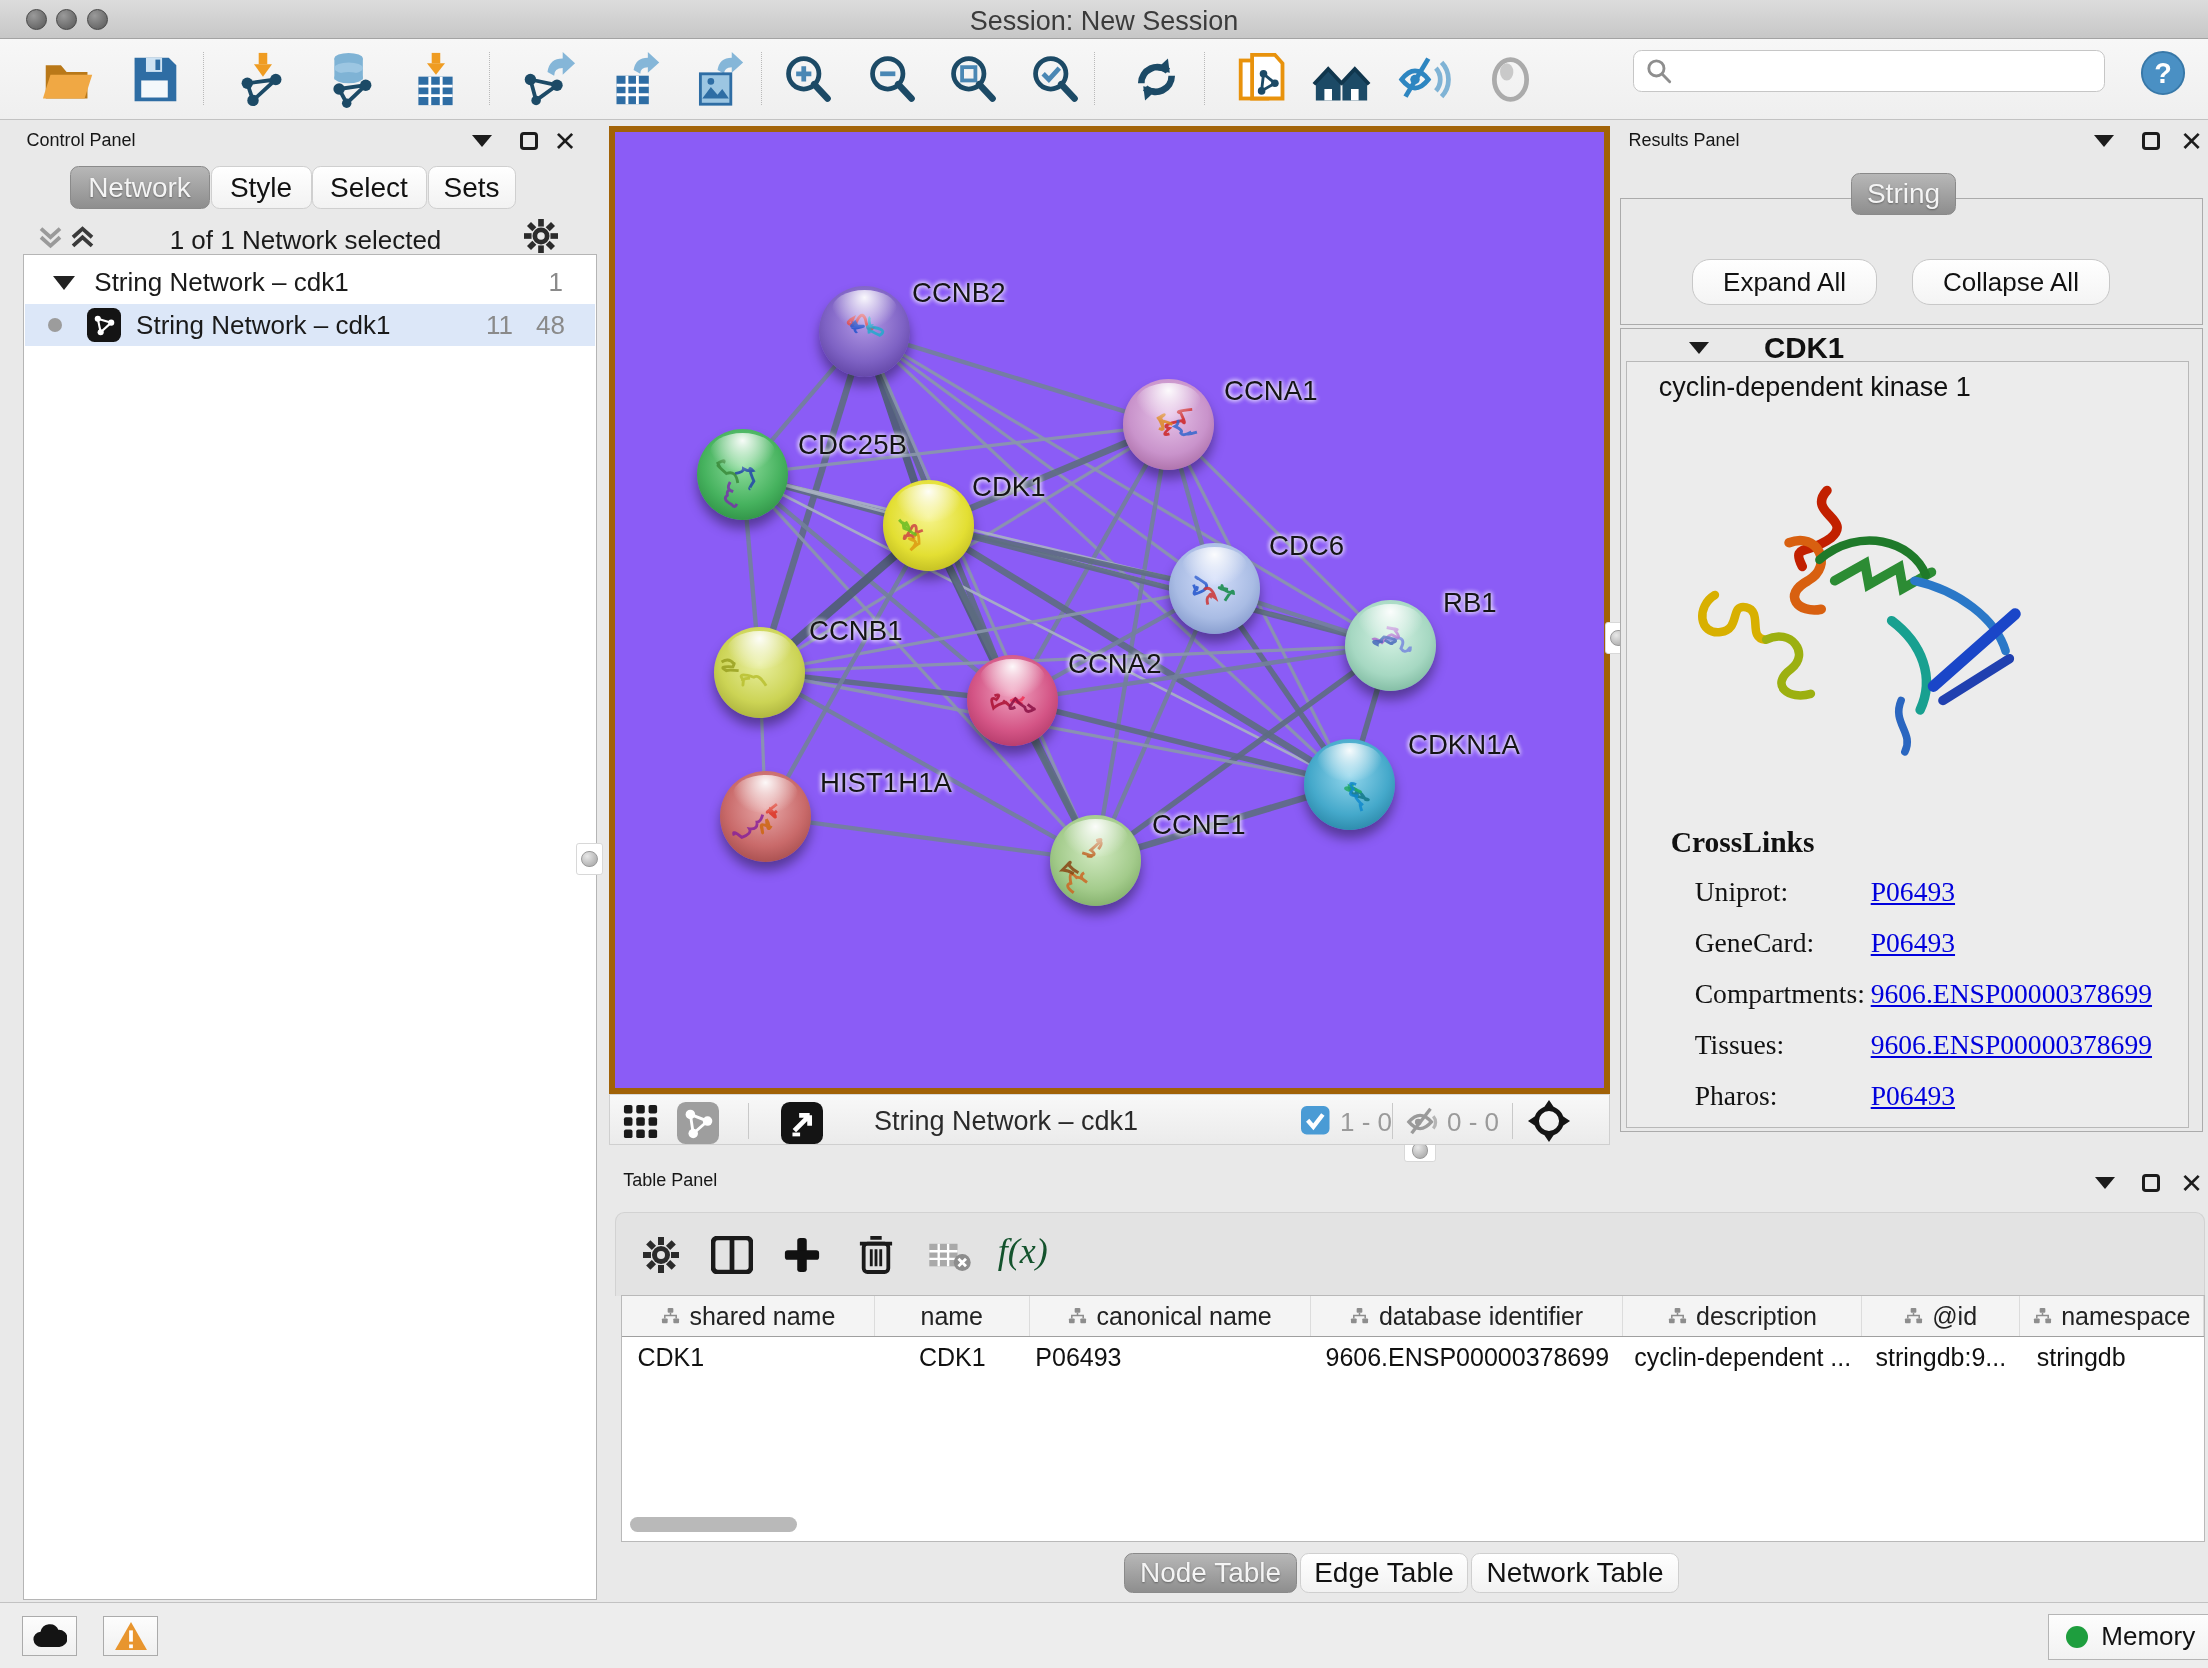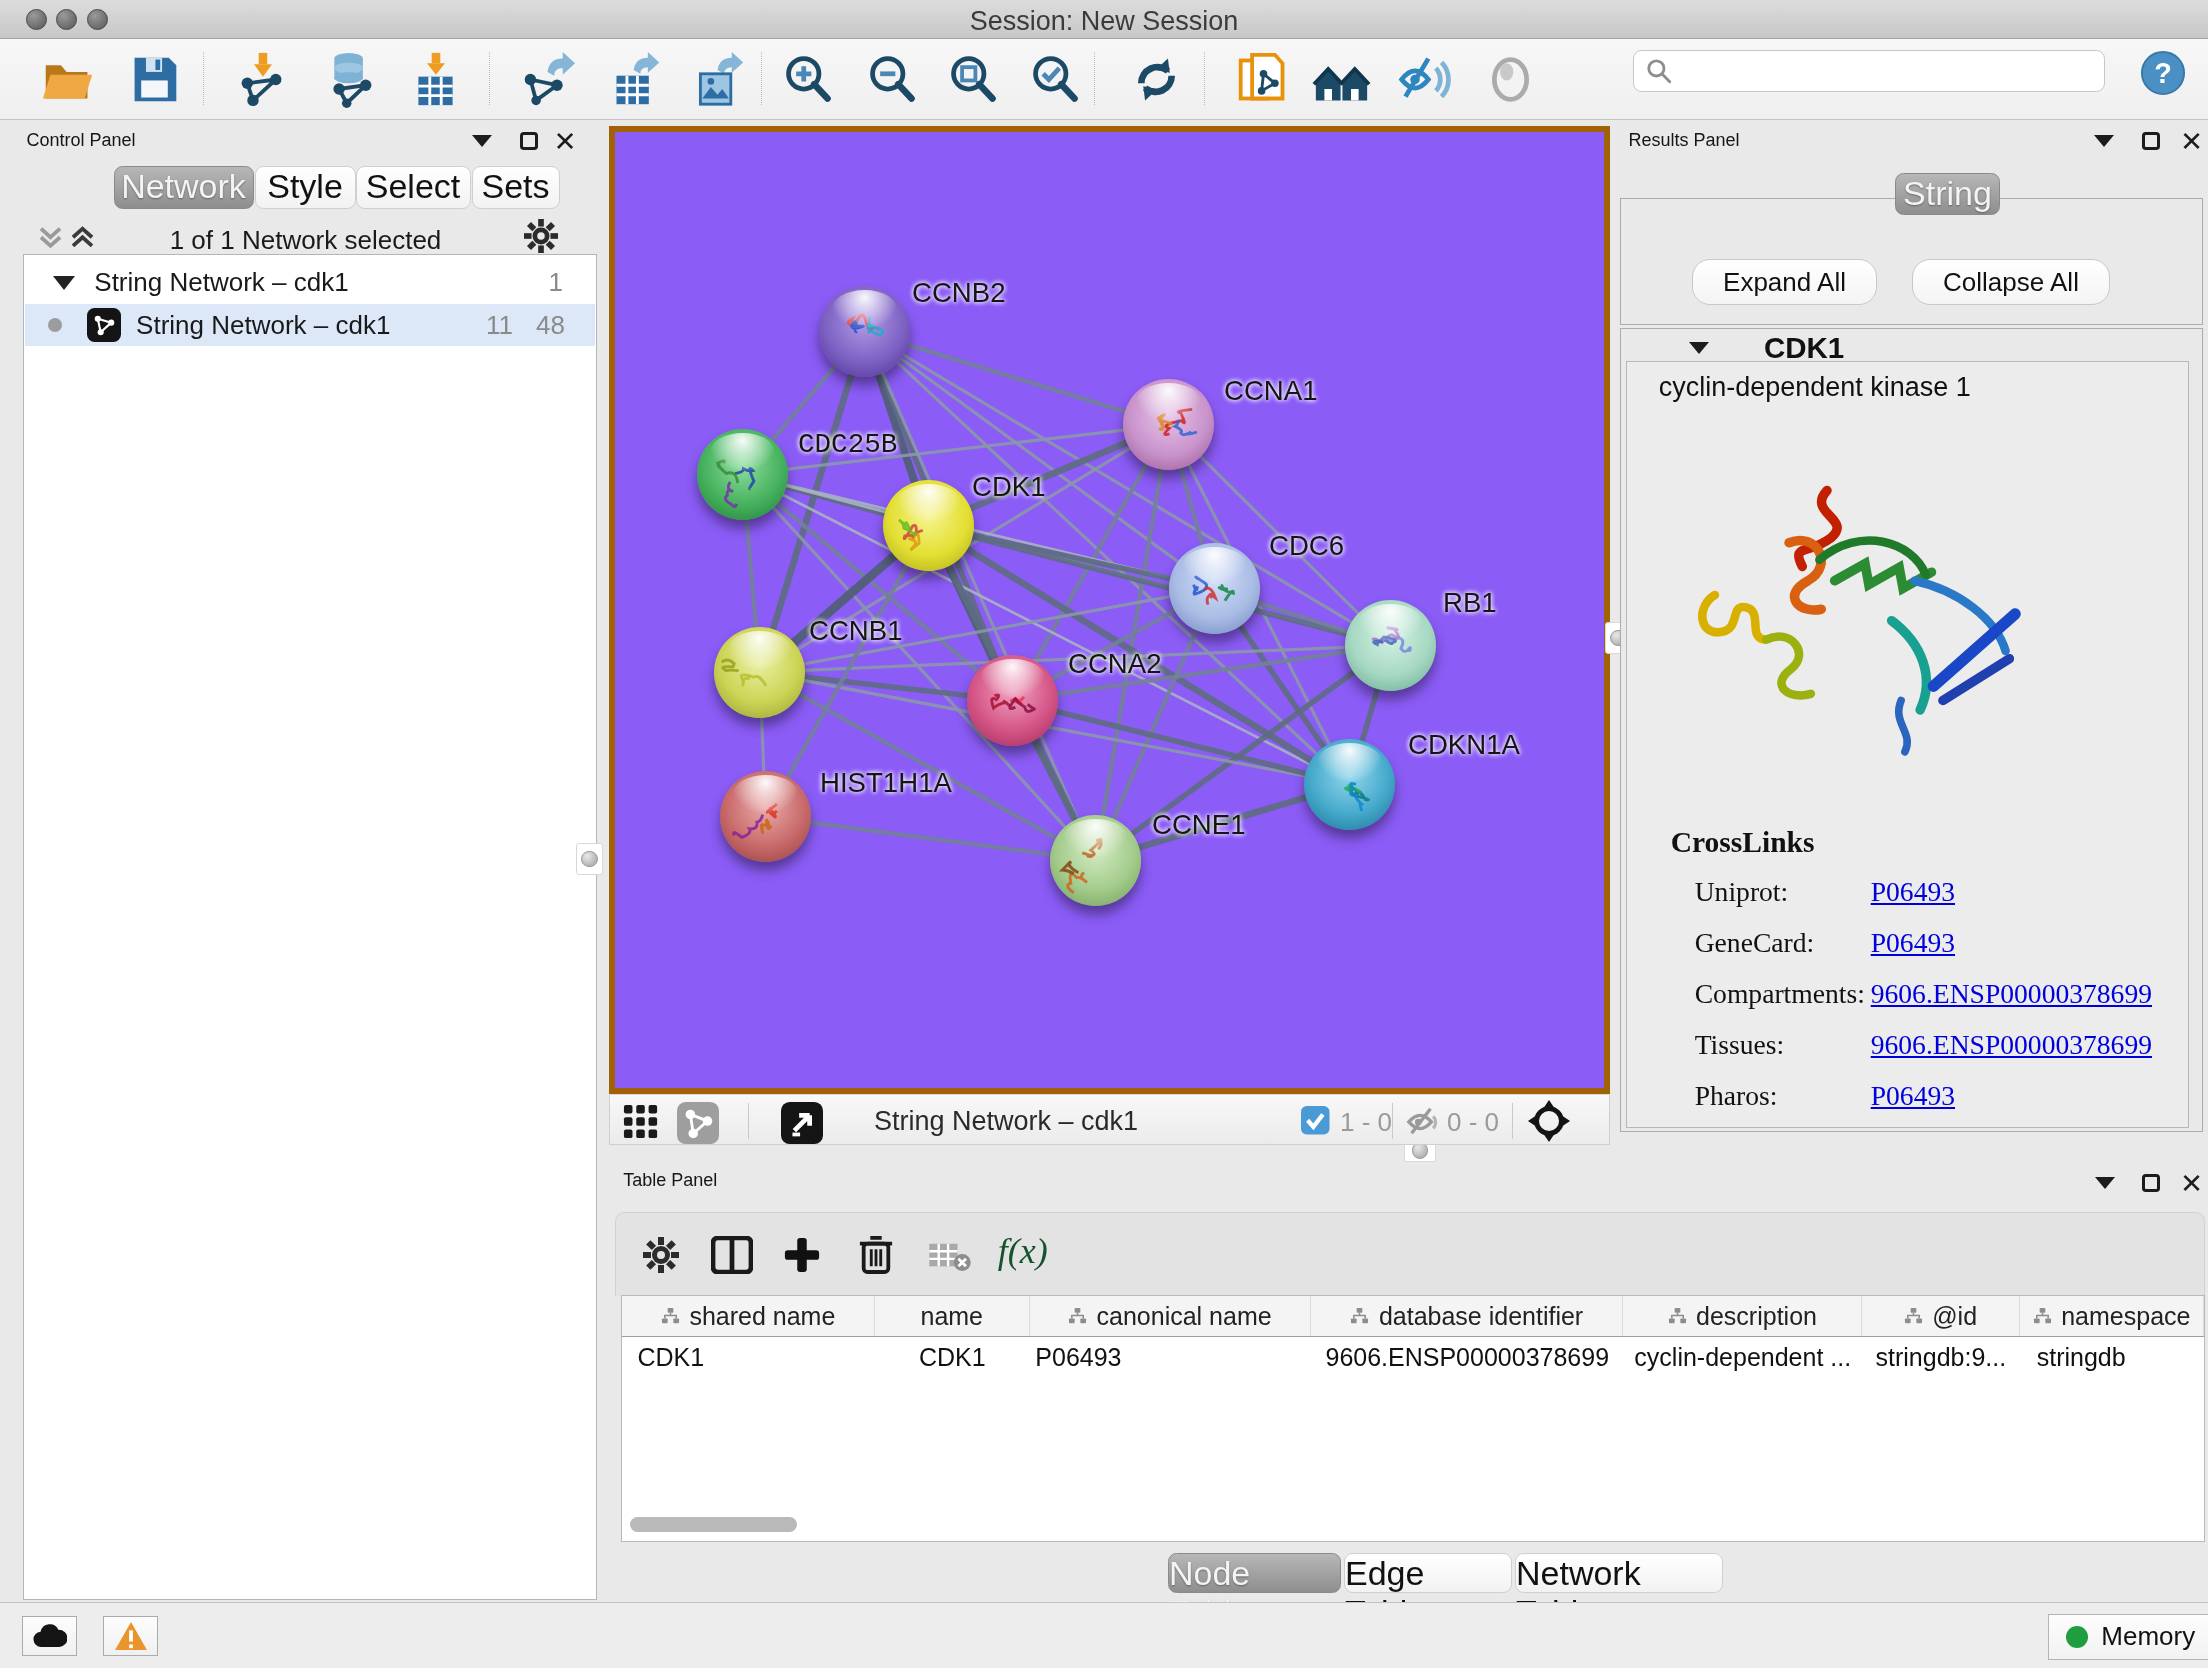--- a/index.html
+++ b/index.html
@@ -19,22 +19,22 @@
   .toolbar{left:0;top:39px;width:2208px;height:80px;background:linear-gradient(#f7f7f7,#efefef);
     border-bottom:1px solid #c2c2c2;}
   .tbi{top:9.5px;width:61px;height:61px;display:flex;align-items:center;justify-content:center;}
   .tbsep{top:13.3px;width:0;height:53px;border-left:1.9px dotted #b9b9b9;}
   .searchbox{display:flex;align-items:center;background:#fff;border:1.9px solid #c6c6c6;border-radius:8.6px;}
   
   .panel-title{font-size:18px;color:#161616;}
   .hdr-tri{width:0;height:0;border-left:10.5px solid transparent;border-right:10.5px solid transparent;border-top:12.4px solid #1c1c1c;display:inline-block;}
   .hdr-sq{width:18px;height:18px;border:3.3px solid #1c1c1c;border-radius:3.8px;display:inline-block;box-sizing:border-box;background:transparent;}
   .hdr-x{font-size:27.6px;font-weight:bold;color:#1c1c1c;line-height:19px;}
-  .tab{display:flex;align-items:flex-start;justify-content:center;font-size:34px;color:#111;
-    background:linear-gradient(#ffffff,#f2f2f2);border:1px solid #cfcfcf;border-radius:8.6px;box-sizing:border-box;margin-left:44px;}
+  .tab{display:flex;align-items:center;justify-content:center;font-size:28px;color:#111;
+    background:linear-gradient(#ffffff,#f2f2f2);border:1px solid #cfcfcf;border-radius:8.6px;box-sizing:border-box;}
   .tab.active{background:linear-gradient(#b7b7b7,#8e8e8e);color:#f4f4f4;border-color:#8a8a8a;
     text-shadow:0 1px 1.9px rgba(0,0,0,.35);}
   
   .treebox{background:#fff;border:1px solid #b5b5b5;box-sizing:border-box;}
   .tree-row{position:absolute;left:1px;width:calc(100% - 1.9px);height:42px;display:flex;align-items:center;font-size:26px;color:#1a1a1a;}
   .tree-row.selected{background:#dce7f8;}
   .tri-down{width:0;height:0;border-left:11.4px solid transparent;border-right:11.4px solid transparent;border-top:14.3px solid #222;}
   .share-badge{width:34px;height:34px;border-radius:7.6px;background:#141414;display:flex;align-items:center;justify-content:center;}
   .count{color:#8a8a8a;font-size:26px;}
   
@@ -391,21 +391,21 @@
     </div>
     <div class="net-label" style="left: 609px; top: 243px;">CCNA1</div>
     <div class="net-node" style="left: 82px; top: 297px; background: radial-gradient(circle at 50% 40%, rgb(143, 221, 158) 0%, rgb(70, 178, 94) 55%, rgb(31, 122, 53) 100%);">
       <svg width="91" height="91" viewBox="0 0 96 96" style="position:absolute;left:0;top:0">
         <path d="M40,47 q9,-1 9,-5 q5,3 10,2 q-7,-8 1,11 q-6,9 -4,8" fill="none" stroke="#2244aa" stroke-width="3" opacity="0.85"></path>
         <path d="M35,56 q-5,8 3,10 q-7,-4 -6,4 q-6,4 5,10 q3,4 5,-1" fill="none" stroke="#7733aa" stroke-width="3" opacity="0.85"></path>
         <path d="M28,36 q3,-5 -6,0 q3,7 2,4 q-6,-5 7,7 q10,-4 12,10" fill="none" stroke="#3a8a3a" stroke-width="3" opacity="0.85"></path>
       </svg>
       <div class="gloss"></div>
     </div>
-    <div class="net-label" style="left: 183px; top: 297px; font-family: Liberation Mono, monospace;">CDC25B</div>
+    <div class="net-label" style="left: 183px; top: 297px;">CDC25B</div>
     <div class="net-node" style="left: 268px; top: 348px; background: radial-gradient(circle at 50% 40%, rgb(246, 244, 142) 0%, rgb(227, 223, 51) 55%, rgb(168, 164, 20) 100%);">
       <svg width="91" height="91" viewBox="0 0 96 96" style="position:absolute;left:0;top:0">
         <path d="M31,62 q4,-5 -8,-3 q-3,9 8,-10 q5,-4 4,7 q-3,1 7,-3" fill="none" stroke="#cc4444" stroke-width="3" opacity="0.85"></path>
         <path d="M33,60 q5,-9 5,7 q-2,1 -9,7 q8,-8 4,-10 q-11,-4 1,-1" fill="none" stroke="#dd9911" stroke-width="3" opacity="0.85"></path>
         <path d="M33,56 q5,5 -10,-6 q-3,-10 -1,1 q10,5 2,-7 q3,9 -7,-2" fill="none" stroke="#66bb22" stroke-width="3" opacity="0.85"></path>
       </svg>
       <div class="gloss"></div>
     </div>
     <div class="net-label" style="left: 357px; top: 339px;">CDK1</div>
     <div class="net-node" style="left: 554px; top: 411px; background: radial-gradient(circle at 50% 40%, rgb(211, 222, 250) 0%, rgb(169, 188, 228) 55%, rgb(106, 130, 187) 100%);">

